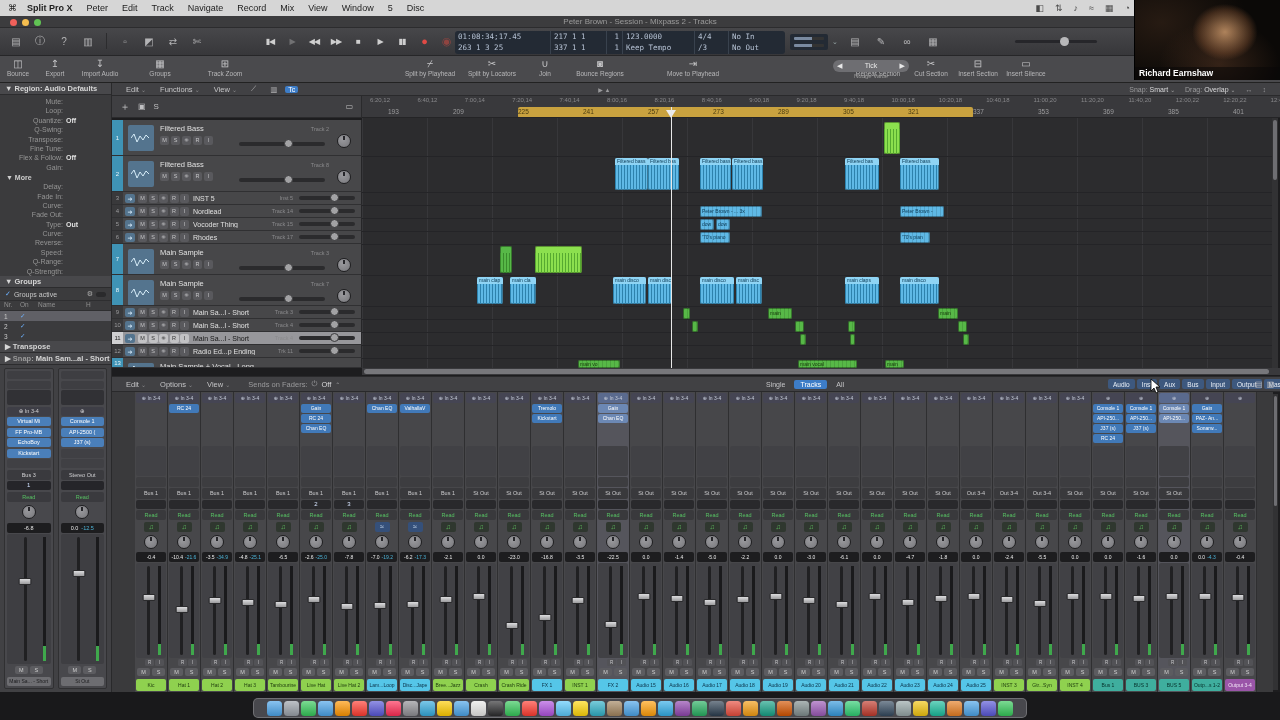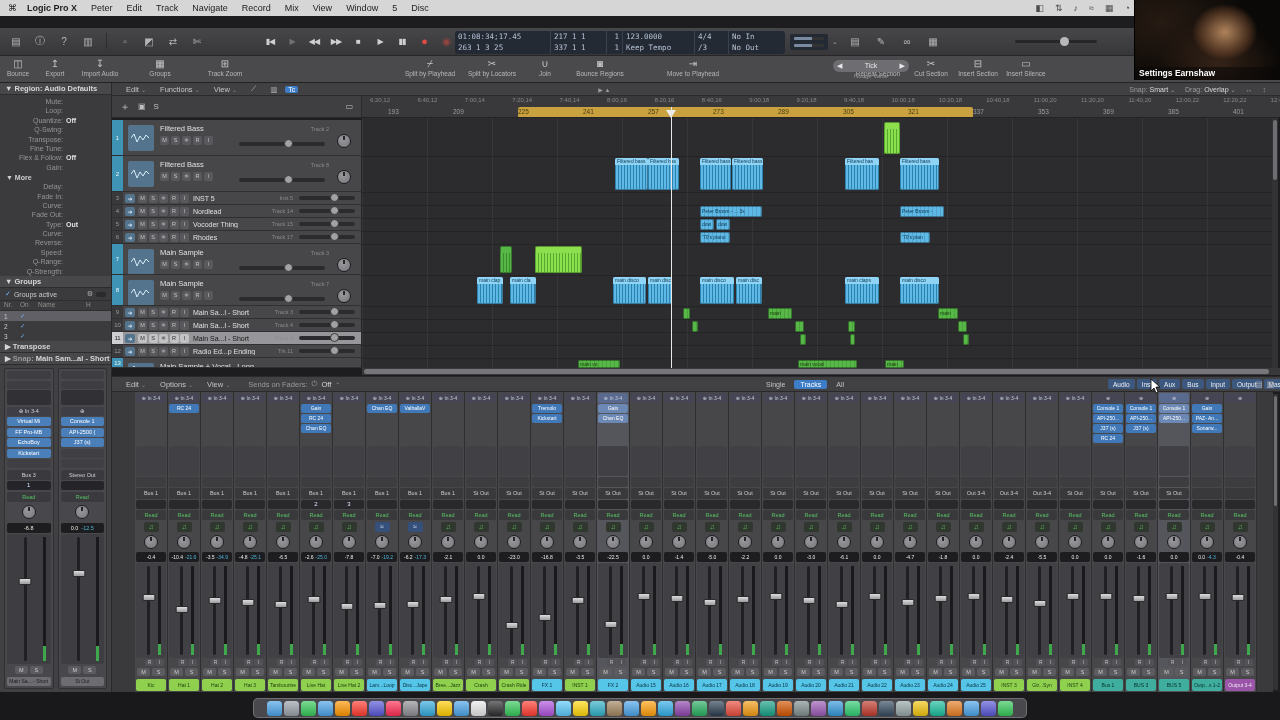--- a/index.html
+++ b/index.html
@@ -171,21 +171,21 @@
 #cursor{position:absolute;left:1150px;top:378px;z-index:60}
 </style>
 </head>
 <body>
 
 <div id="stage">
 
   <div id="mb">
     <span>⌘</span>
     <div id="mb-items">
-        <span>Logic Pro X</span>
+        <span>Split Pro X</span>
         <span>Peter</span>
         <span>Edit</span>
         <span>Track</span>
         <span>Navigate</span>
         <span>Record</span>
         <span>Mix</span>
         <span>View</span>
         <span>Window</span>
         <span>5</span>
         <span>Disc</span>
@@ -193,20 +193,26 @@
     <div id="mb-status">
         <span>◧</span>
         <span>⇅</span>
         <span>♪</span>
         <span>≈</span>
         <span>▦</span>
         <span>◔</span>
       </div>
   </div>
 
+  <div id="tbar">
+    <span class="tl" style="left:10px;background:#f0605a"></span>
+    <span class="tl" style="left:22px;background:#f5bd4f"></span>
+    <span class="tl" style="left:34px;background:#61c454"></span>
+    <span class="title">Peter Brown - Session - Mixpass 2 - Tracks</span>
+  </div>
 
   <div id="cbar">
     <div id="cb-left">
         <span class="cbi">▤</span>
         <span class="cbi">ⓘ</span>
         <span class="cbi">?</span>
         <span class="cbi">▥</span>
         <span class="sep"></span>
         <span class="cbi">▫</span>
         <span class="cbi">◩</span>
@@ -2164,19 +2170,19 @@
       <span class="dk" style="background-color: rgb(149, 165, 166);"></span>
       <span class="dk" style="background-color: rgb(241, 196, 15);"></span>
       <span class="dk" style="background-color: rgb(26, 188, 156);"></span>
       <span class="dk" style="background-color: rgb(230, 126, 34);"></span>
       <span class="dk" style="background-color: rgb(74, 163, 232);"></span>
       <span class="dk" style="background-color: rgb(88, 86, 214);"></span>
       <span class="dk" style="background-color: rgb(53, 199, 89);"></span>
     </div>
 
   <div id="cam">
-    <div id="cam-name">Settings Earnshaw</div>
+    <div id="cam-name">Richard Earnshaw</div>
   </div>
 
   <svg id="cursor" width="12" height="16">
     <polygon points="1,1 1,13 4,10 6,15 8,14 6,9 10,9" fill="#fff" stroke="#000" stroke-width="0.8"></polygon>
   </svg>
 </div>
 
 </body></html>

